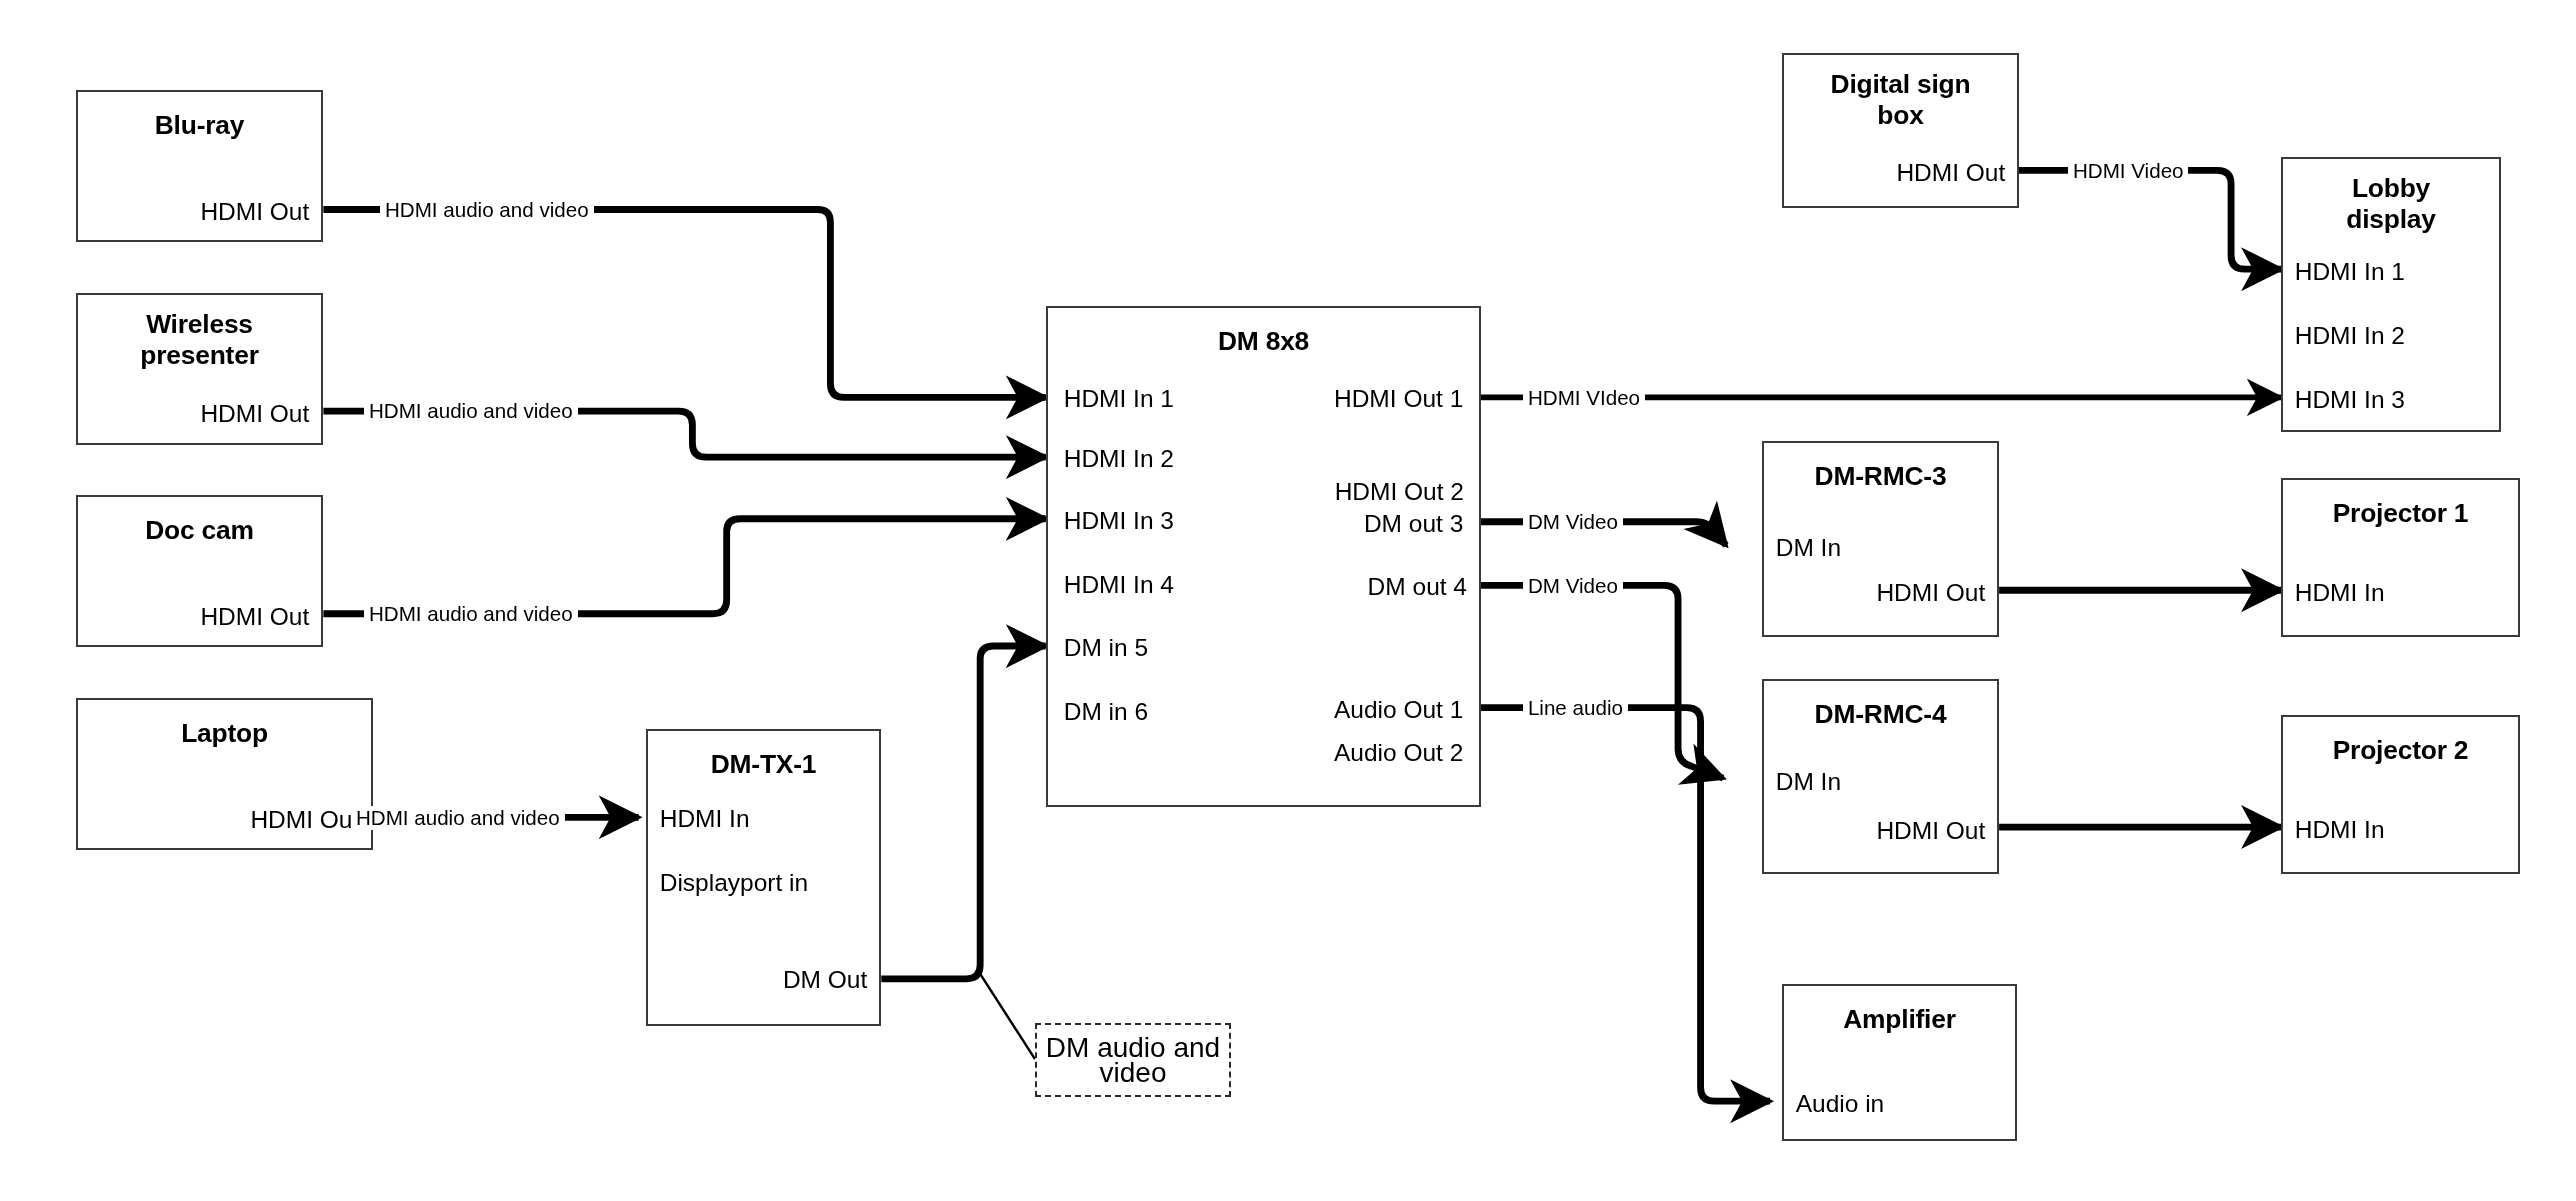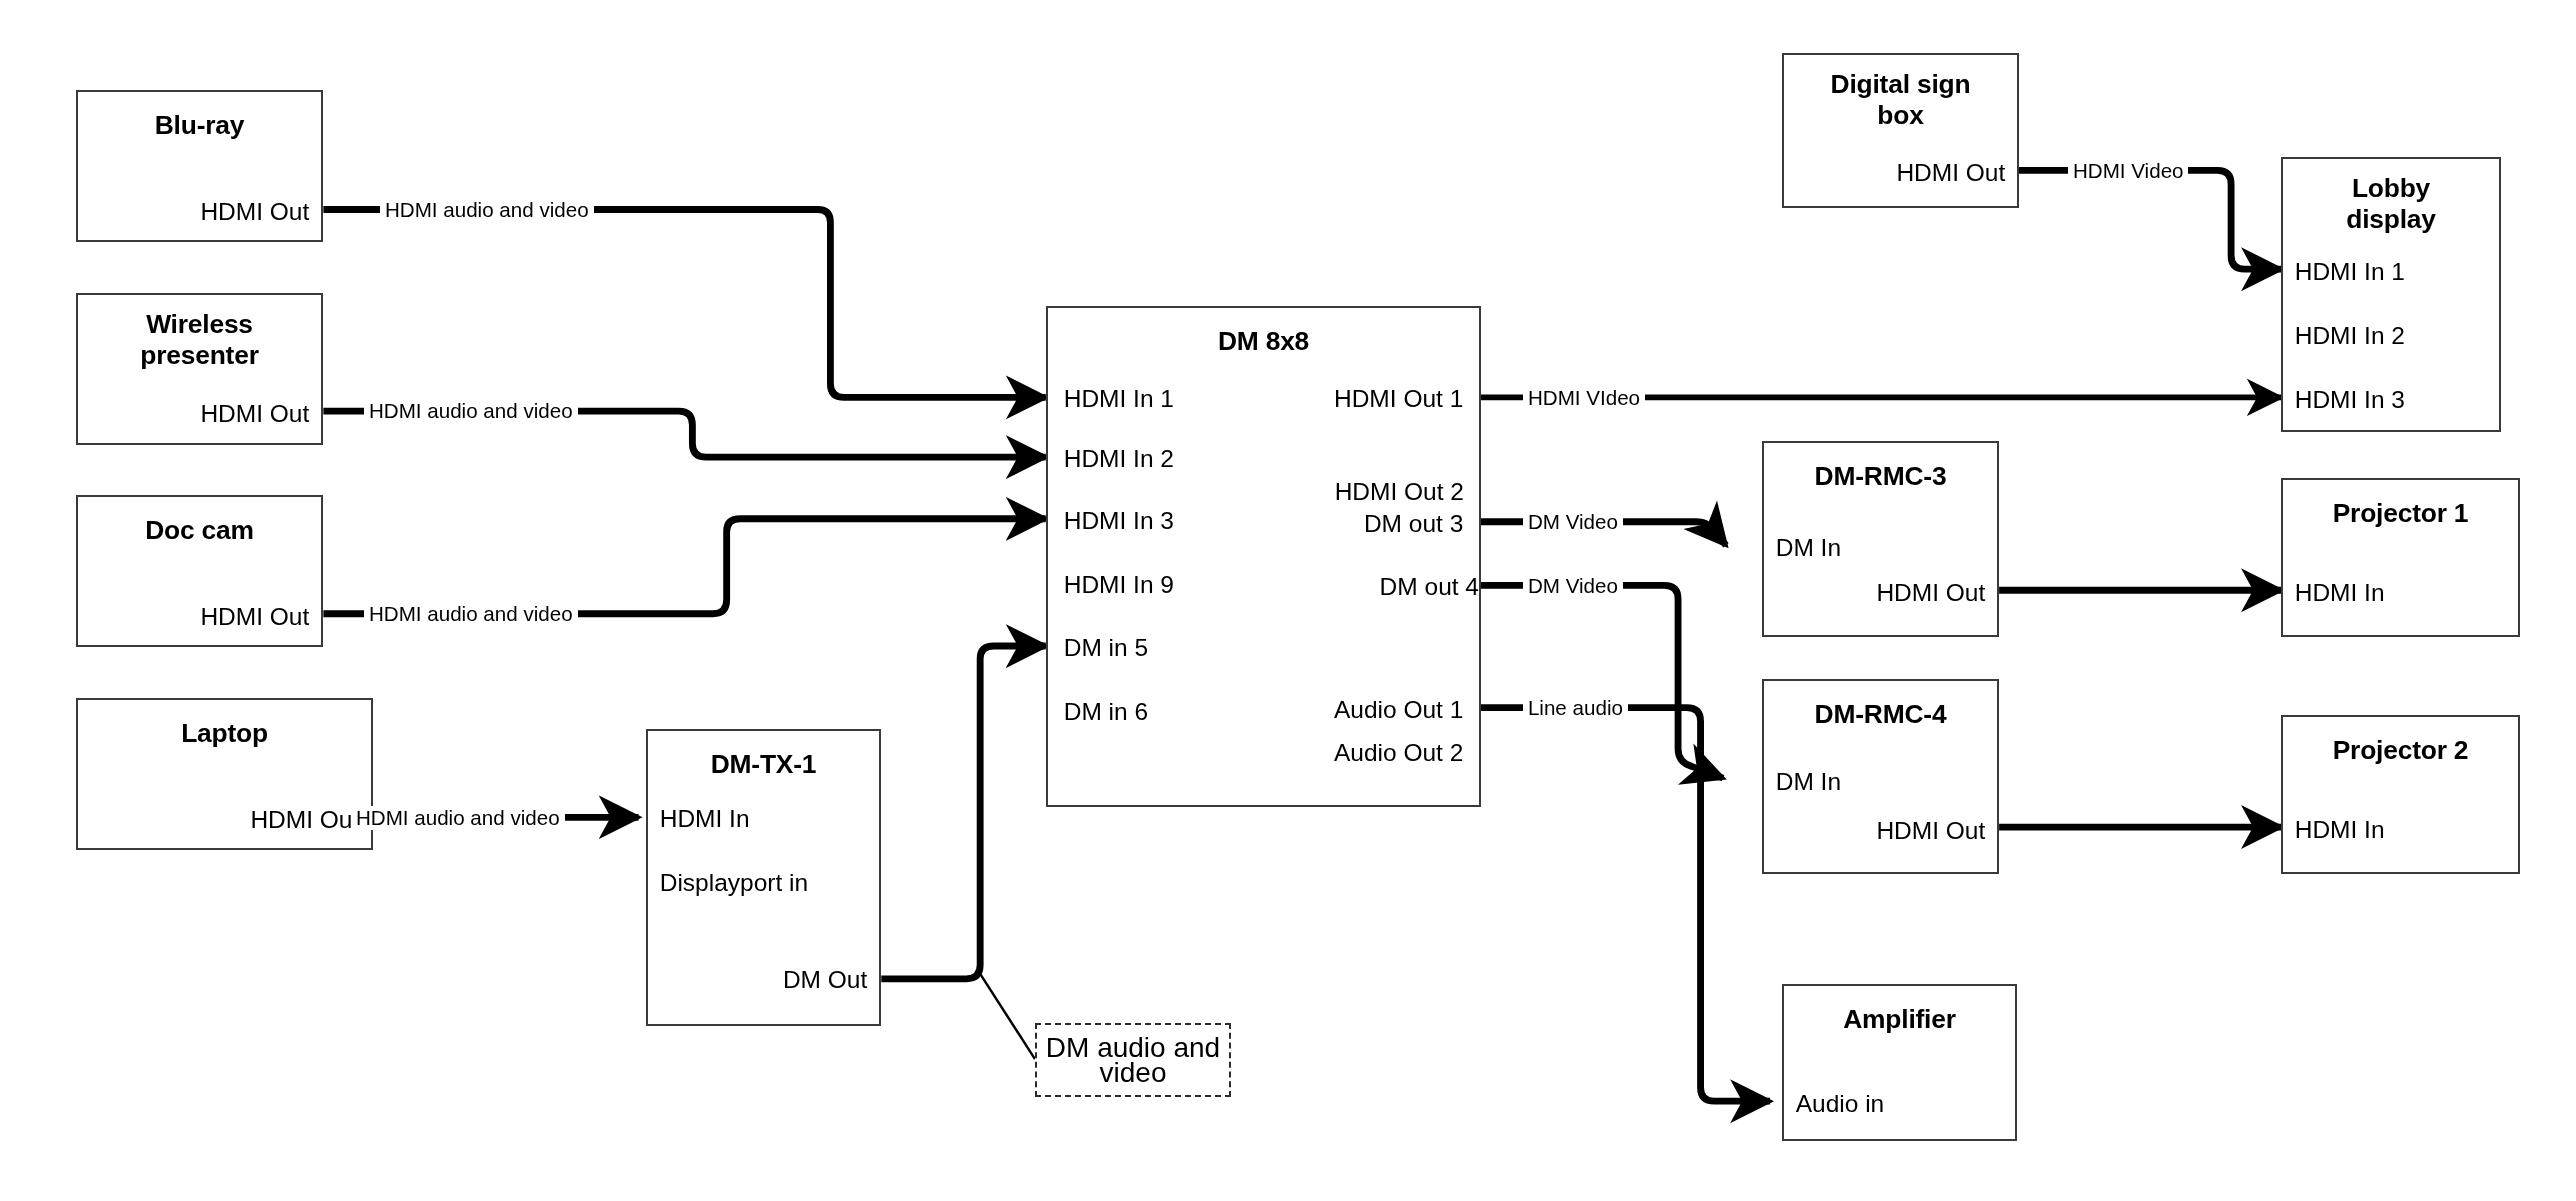--- a/index.html
+++ b/index.html
@@ -142,28 +142,28 @@
     <div class="port left" style="left:11.7px; top:138px;">Displayport in</div>
     <div class="port right" style="right:11.7px; top:235px;">DM Out</div>
   </div>
 
   <div class="node" style="left:1046px; top:306px; width:435px; height:501px;">
     <div class="node-title" style="top:17.6px;">DM 8x8</div>
 
     <div class="port left" style="left:15.7px; top:77px;">HDMI In 1</div>
     <div class="port left" style="left:15.7px; top:137px;">HDMI In 2</div>
     <div class="port left" style="left:15.7px; top:199px;">HDMI In 3</div>
-    <div class="port left" style="left:15.7px; top:263px;">HDMI In 9</div>
+    <div class="port left" style="left:15.7px; top:263px;">HDMI In 4</div>
     <div class="port left" style="left:15.7px; top:326px;">DM in 5</div>
     <div class="port left" style="left:15.7px; top:390px;">DM in 6</div>
 
     <div class="port right" style="right:15.7px; top:77px;">HDMI Out 1</div>
     <div class="port right" style="right:15px; top:137px;margin-top:33px;">HDMI Out 2</div>
     <div class="port right" style="right:15.7px; top:202px;">DM out 3</div>
-    <div class="port right" style="right:0; top:265px;text-align:center;">DM out 4</div>
+    <div class="port right" style="right:12px; top:265px;text-align:center;">DM out 4</div>
     <div class="port right" style="right:15.7px; top:388px;">Audio Out 1</div>
     <div class="port right" style="right:15.7px; top:431px;">Audio Out 2</div>
   </div>
 
   <div class="node" style="left:1782px; top:53px; width:237px; height:155px;">
     <div class="node-title" style="top:13.7px;">Digital sign</div>
     <div class="node-title" style="top:45px;">box</div>
     <div class="port right" style="right:11.7px; top:104px;">HDMI Out</div>
   </div>
 

